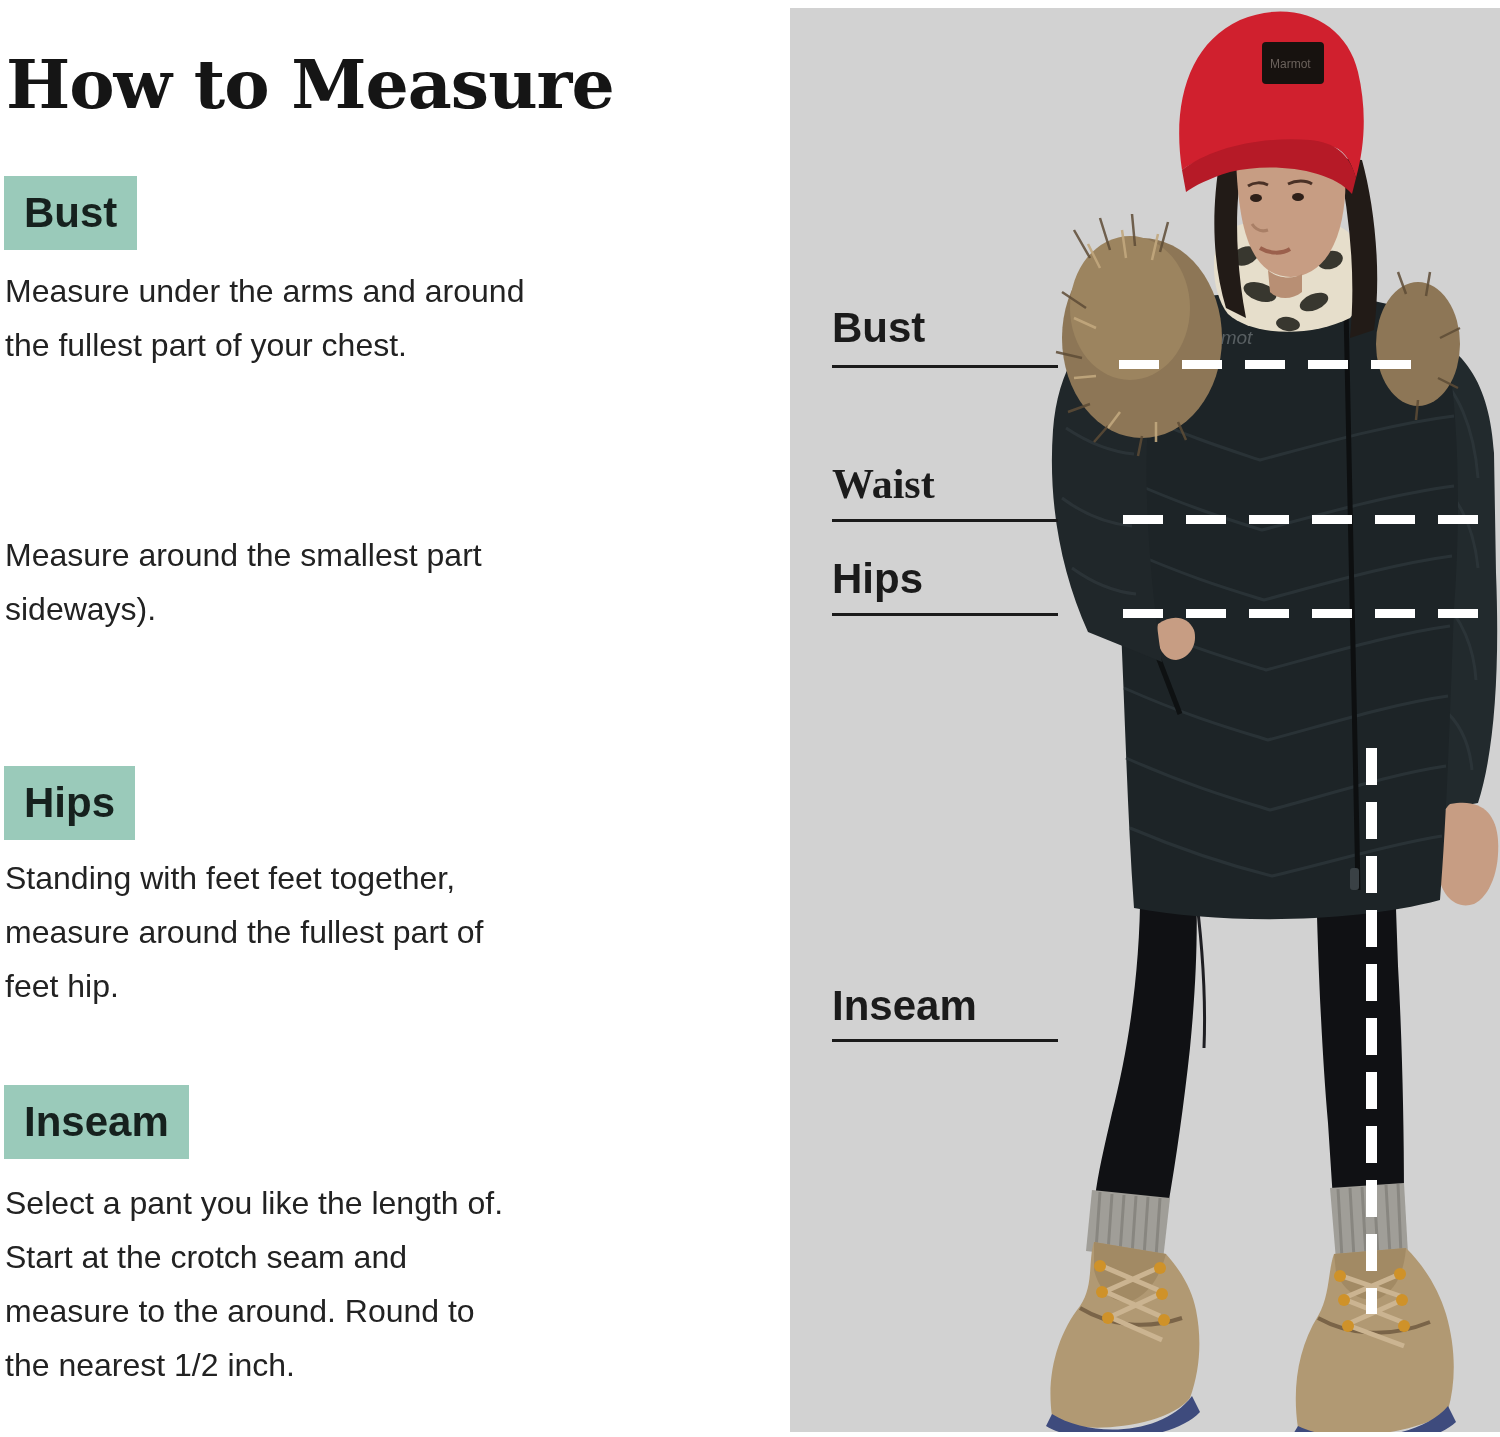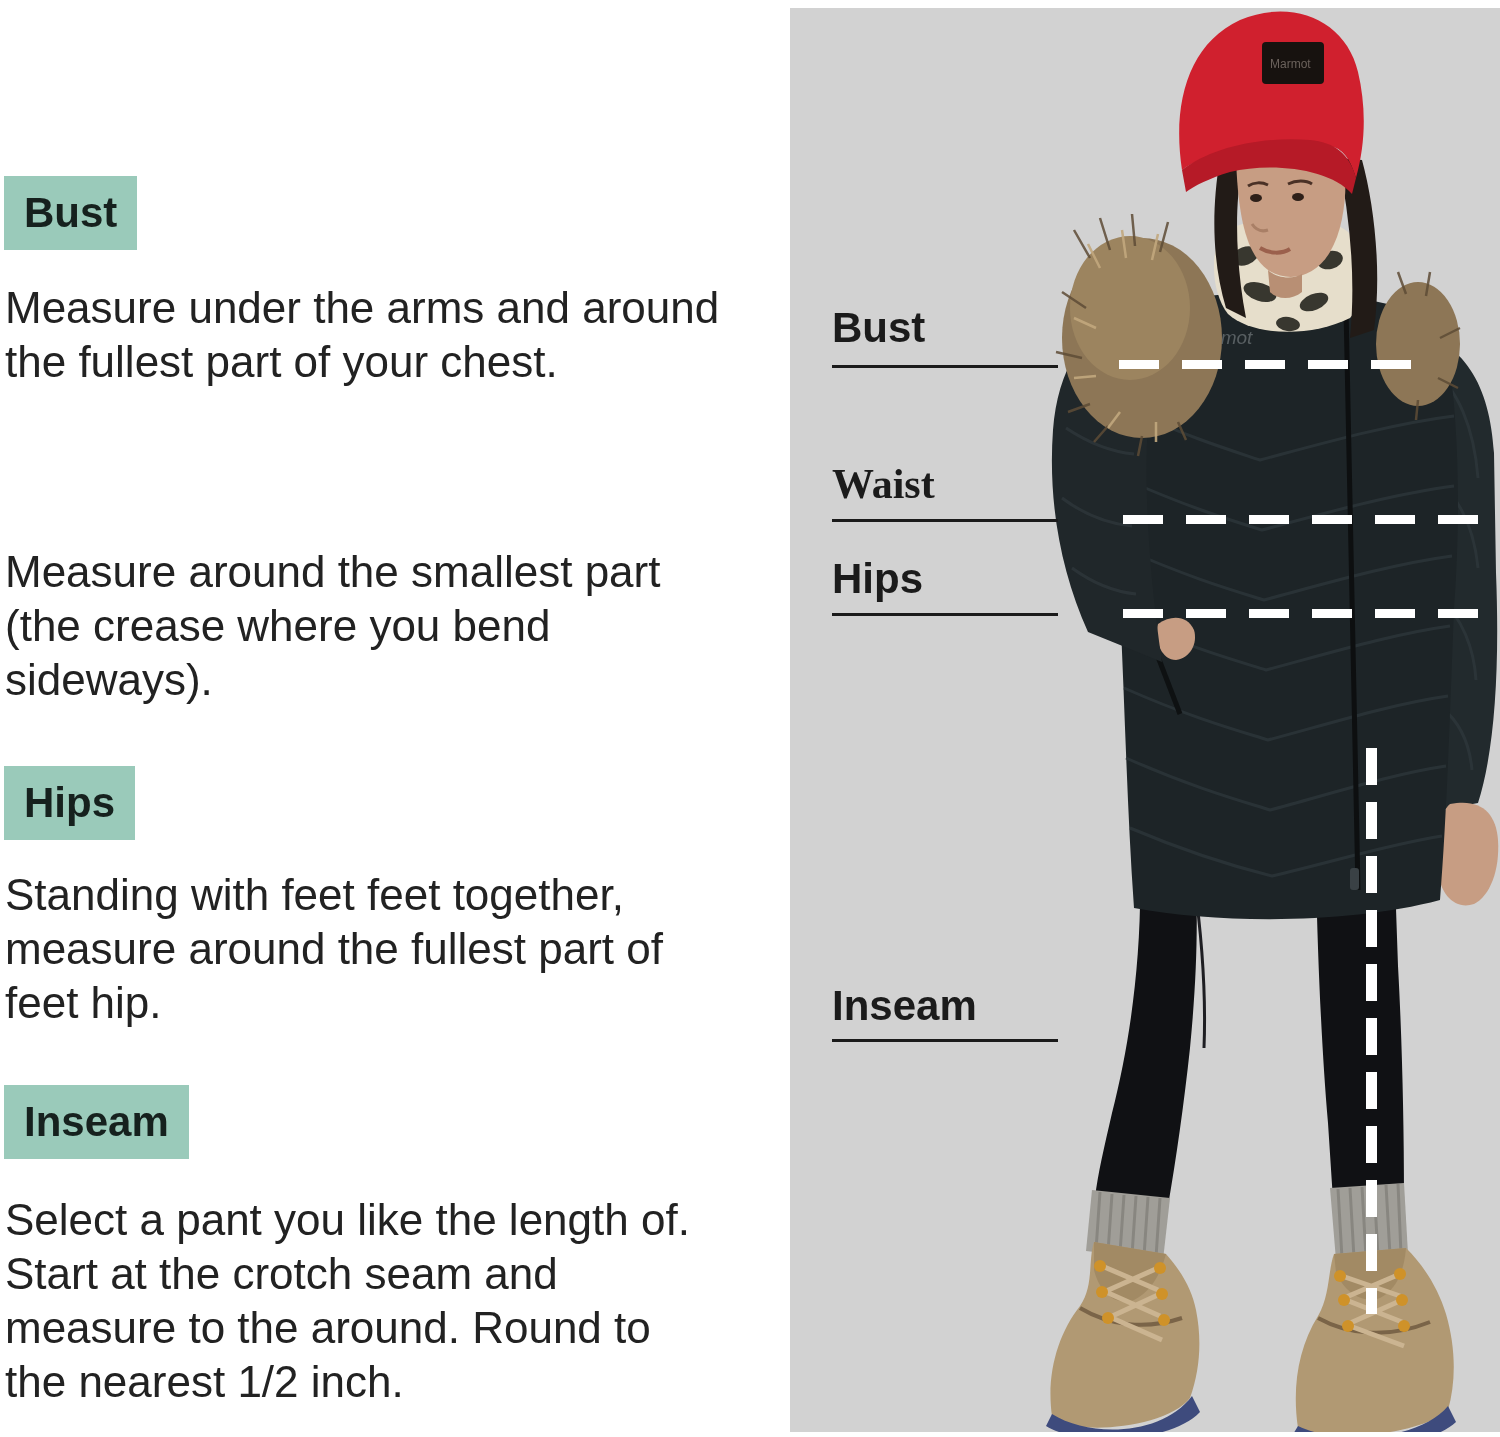--- a/index.html
+++ b/index.html
@@ -5,21 +5,21 @@
   html,body{margin:0;padding:0;background:#ffffff;}
   #stage{position:relative;width:1500px;height:1437px;background:#ffffff;overflow:hidden;
          font-family:"Liberation Sans",sans-serif;color:#1b1b1b;}
 
   
   .title{position:absolute;left:6px;top:44px;font-family:"DejaVu Serif",serif;
          font-weight:700;font-size:68px;letter-spacing:-1px;color:#151515;white-space:nowrap;}
   .chip{position:absolute;left:4px;display:inline-block;background:#9acaba;
         padding:12px 20px;font-weight:700;font-size:42px;line-height:1.2;color:#16211e;}
   .chip.bust{top:176px;} .chip.nwaist{top:442px;} .chip.hips{top:766px;} .chip.inseam{top:1085px;}
-  .para{position:absolute;left:5px;font-size:44px;line-height:54px;font-weight:400;color:#222;margin-top:17px;}
+  .para{position:absolute;left:5px;font-size:32px;line-height:54px;font-weight:400;color:#222;}
   .para.bust{top:264px;} .para.nwaist{top:528px;} .para.hips{top:851px;} .para.inseam{top:1176px;}
 
   
   .panel{position:absolute;left:790px;top:8px;width:710px;height:1424px;background:#d2d2d2;}
   .panel svg{position:absolute;left:0;top:0;}
 
   .m-label{position:absolute;left:42px;font-weight:700;font-size:42px;color:#1b1b1b;z-index:6;white-space:nowrap;}
   .m-label.bust{top:296px;} .m-label.waist{top:452px;font-family:Liberation Serif, serif;} .m-label.hips{top:547px;} .m-label.inseam{top:974px;}
 
   .m-rule{position:absolute;left:42px;width:226px;height:3px;background:#1b1b1b;z-index:6;}
@@ -31,30 +31,30 @@
   .m-dash.waist{left:333px;top:507px;width:357px;}
   .m-dash.hips{left:333px;top:601px;width:357px;}
   .m-dash-v{position:absolute;left:576px;top:740px;width:11px;height:566px;z-index:6;
           background:repeating-linear-gradient(180deg,#ffffff 0 37px,rgba(0,0,0,0) 37px 54px);}
 </style>
 </head>
 <body>
 
 <div id="stage">
 
+  <div class="title">How to Measure</div>
 
   <div class="chip bust">Bust</div>
   <div class="para bust">
     <div>Measure under the arms and around</div>
     <div>the fullest part of your chest.</div>
   </div>
 
   <div class="para nwaist">
     <div>Measure around the smallest part</div>
-    <div>(the crease where you bend</div>
     <div>sideways).</div>
   </div>
 
   <div class="chip hips">Hips</div>
   <div class="para hips">
     <div>Standing with feet feet together,</div>
     <div>measure around the fullest part of</div>
     <div>feet hip.</div>
   </div>
 

